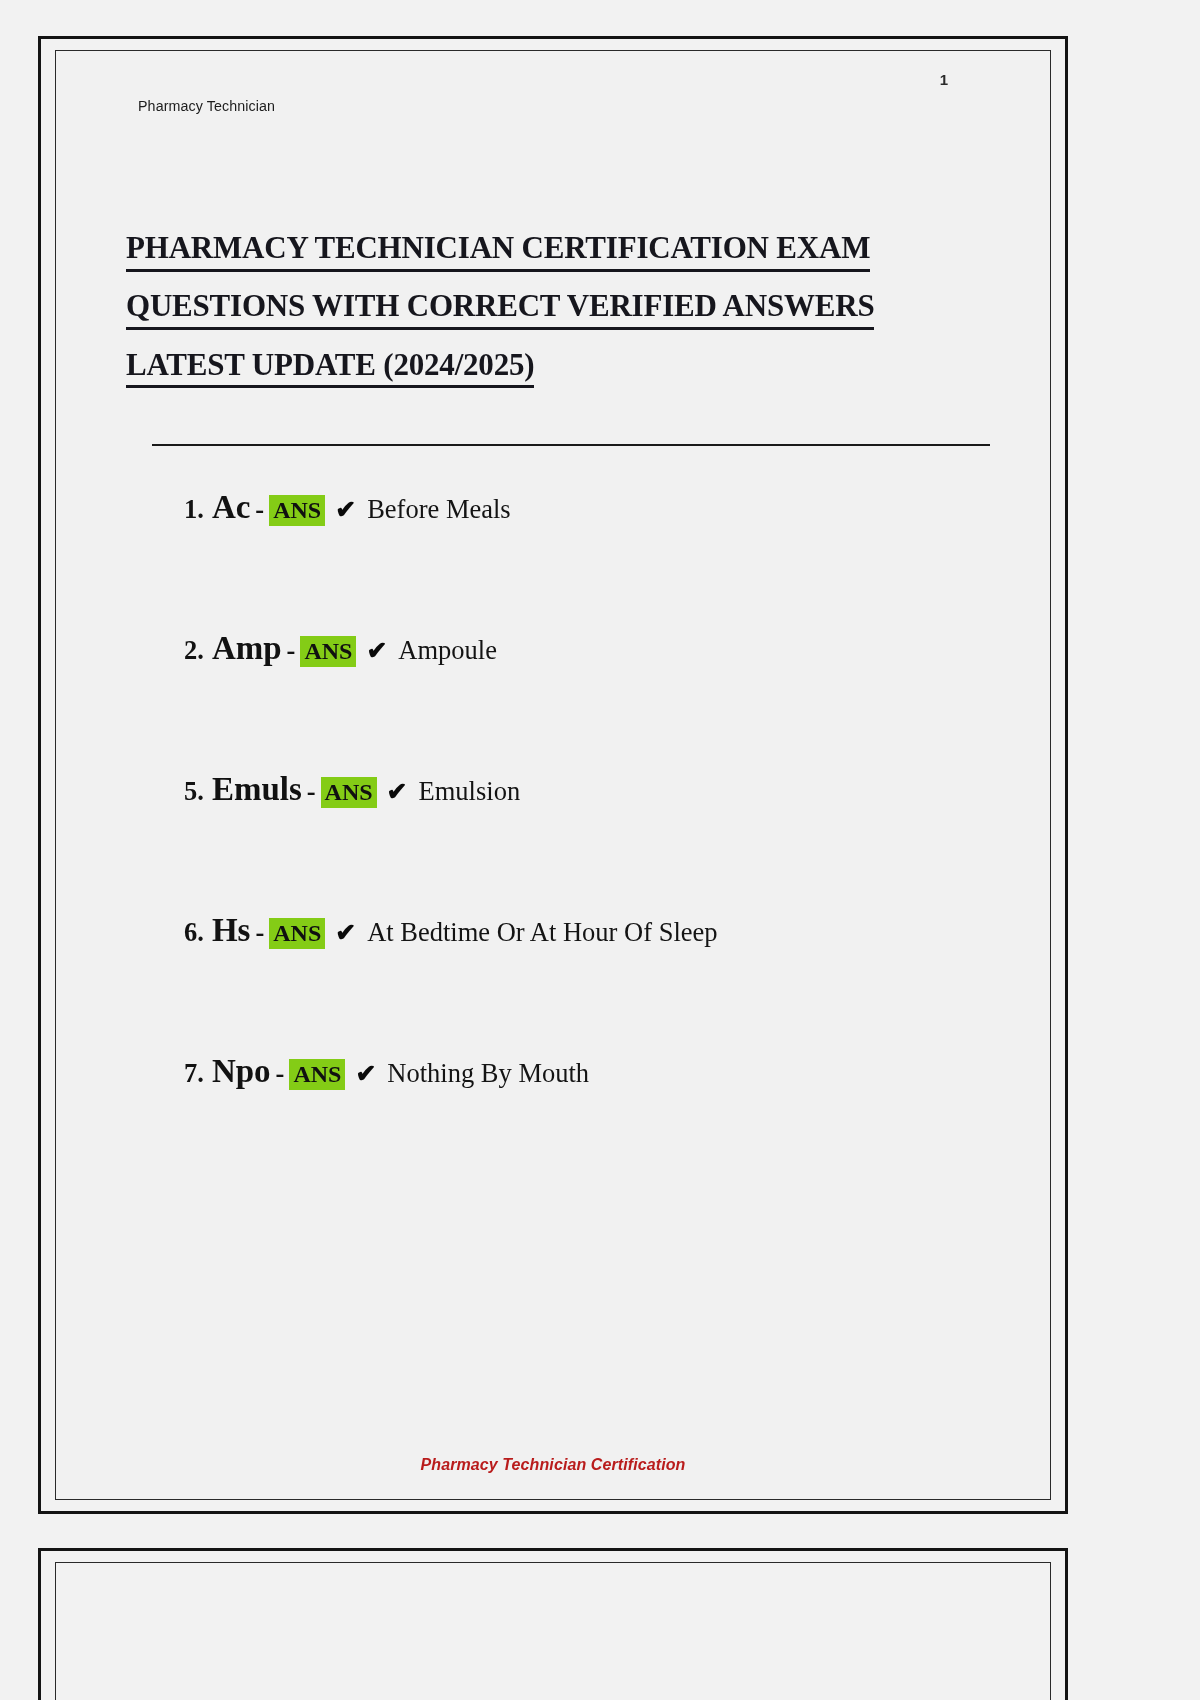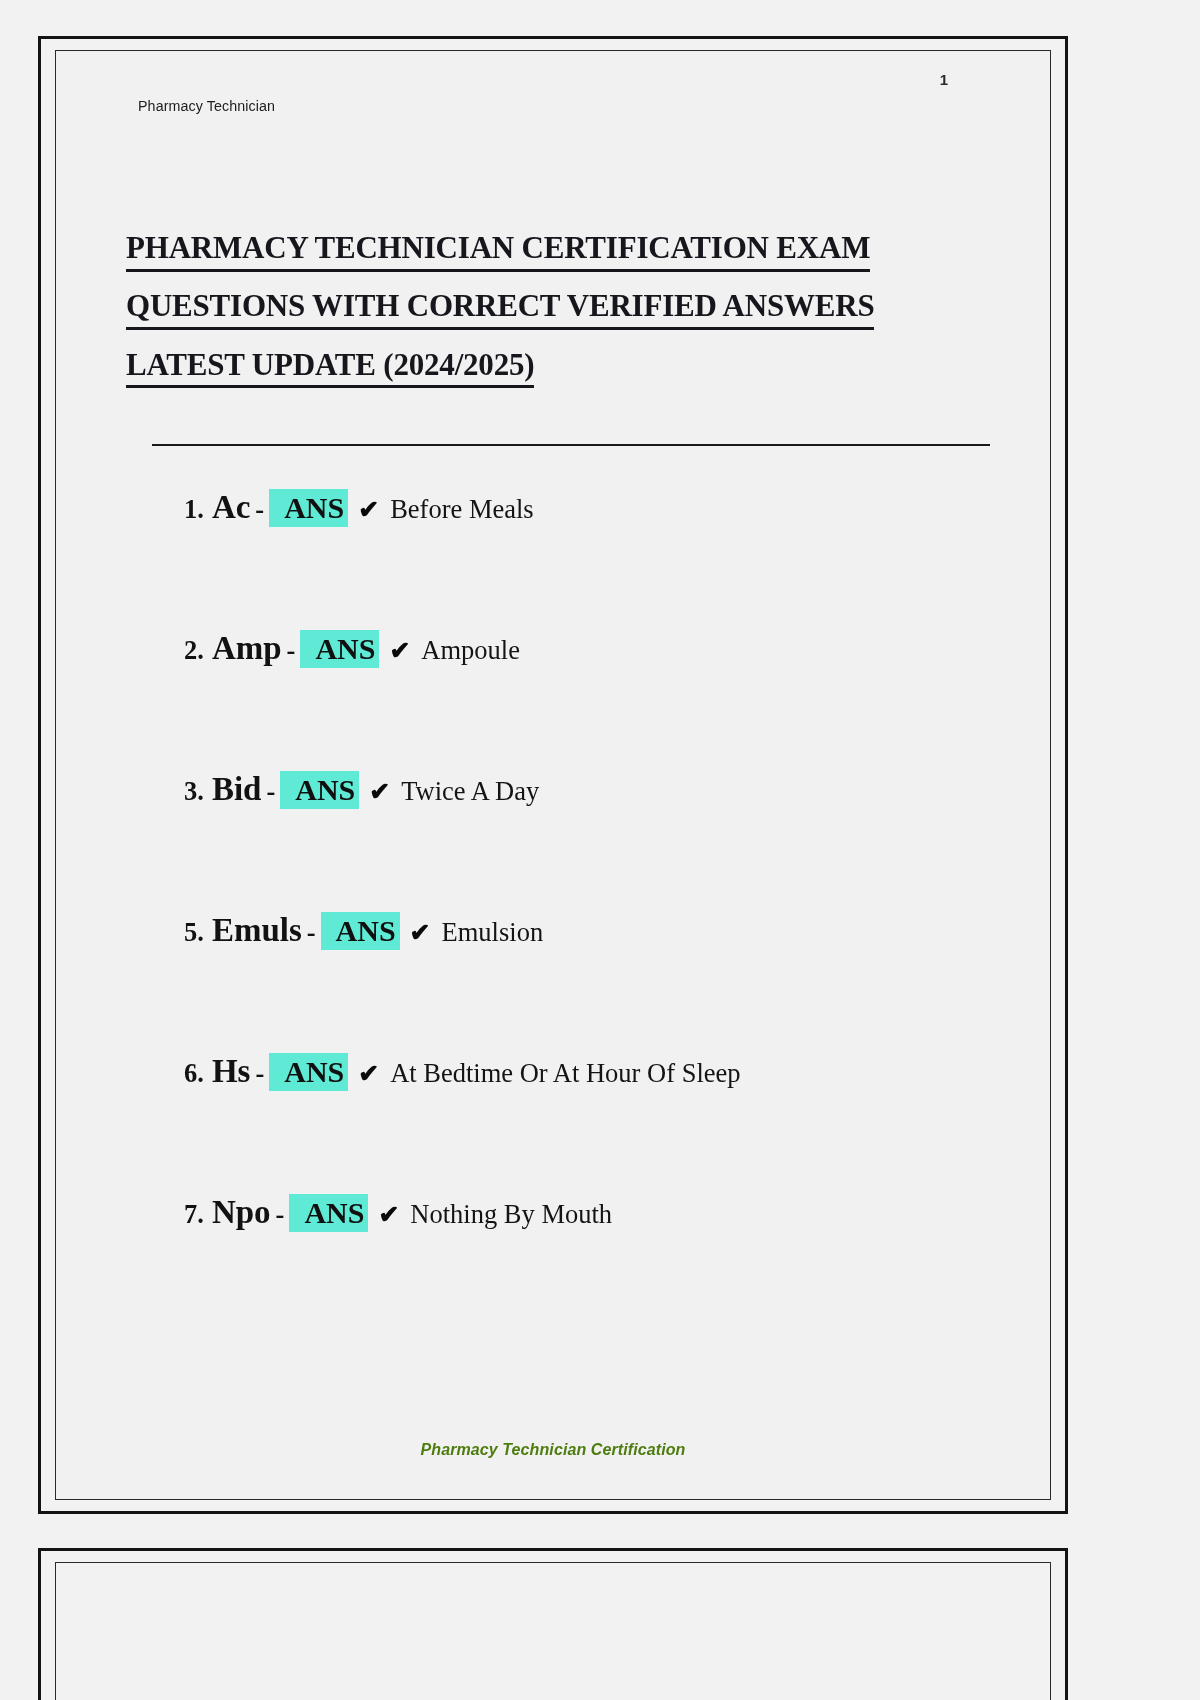--- a/index.html
+++ b/index.html
@@ -153,50 +153,50 @@
     font-size: 33px;
     margin-left: 8px;
   }
   .qa-dash {
     font-weight: bold;
     font-size: 26.5px;
     margin: 0 5px;
   }
   .qa-ans {
     font-weight: bold;
-    font-size: 30px;
-    background: #5eead4;
+    font-size: 24px;
+    background: #84cc16;
     color: #101010;
-    padding: 2px 4px 3px 15px;
+    padding: 2px 4px 3px 4px;
   }
   .qa-check {
     font-weight: bold;
     font-size: 25px;
     margin: 0 3px 0 10px;
     color: #0a0a0a;
     letter-spacing: -1px;
   }
   .qa-answer {
     font-size: 26.5px;
     color: #141414;
     margin-left: 9px;
   }
 
   
   .doc-footer {
     position: absolute;
     left: 0;
     right: 0;
-    bottom: 40px;
+    bottom: 25px;
     text-align: center;
     font-family: "Liberation Sans", "DejaVu Sans", sans-serif;
     font-style: italic;
     font-weight: bold;
     font-size: 16px;
-    color: #4d7c0f;
+    color: #b91c1c;
     letter-spacing: 0.1px;
   }
 </style>
 </head>
 <body>
 
 <div class="page-sheet">
   <div class="page-inner">
 
     <div class="doc-header">
@@ -221,23 +221,20 @@
     <div class="qa-list">
 
       <div class="qa-item">
         <span class="qa-line"><span class="qa-num">1.</span><span class="qa-term">Ac</span><span class="qa-dash">-</span><span class="qa-ans">ANS</span><span class="qa-check">✔</span><span class="qa-answer">Before Meals</span></span>
       </div>
 
       <div class="qa-item">
         <span class="qa-line"><span class="qa-num">2.</span><span class="qa-term">Amp</span><span class="qa-dash">-</span><span class="qa-ans">ANS</span><span class="qa-check">✔</span><span class="qa-answer">Ampoule</span></span>
       </div>
 
-      <div class="qa-item">
-        <span class="qa-line"><span class="qa-num">3.</span><span class="qa-term">Bid</span><span class="qa-dash">-</span><span class="qa-ans">ANS</span><span class="qa-check">✔</span><span class="qa-answer">Twice A Day</span></span>
-      </div>
 
 
       <div class="qa-item">
         <span class="qa-line"><span class="qa-num">5.</span><span class="qa-term">Emuls</span><span class="qa-dash">-</span><span class="qa-ans">ANS</span><span class="qa-check">✔</span><span class="qa-answer">Emulsion</span></span>
       </div>
 
       <div class="qa-item">
         <span class="qa-line"><span class="qa-num">6.</span><span class="qa-term">Hs</span><span class="qa-dash">-</span><span class="qa-ans">ANS</span><span class="qa-check">✔</span><span class="qa-answer">At Bedtime Or At Hour Of Sleep</span></span>
       </div>
 

